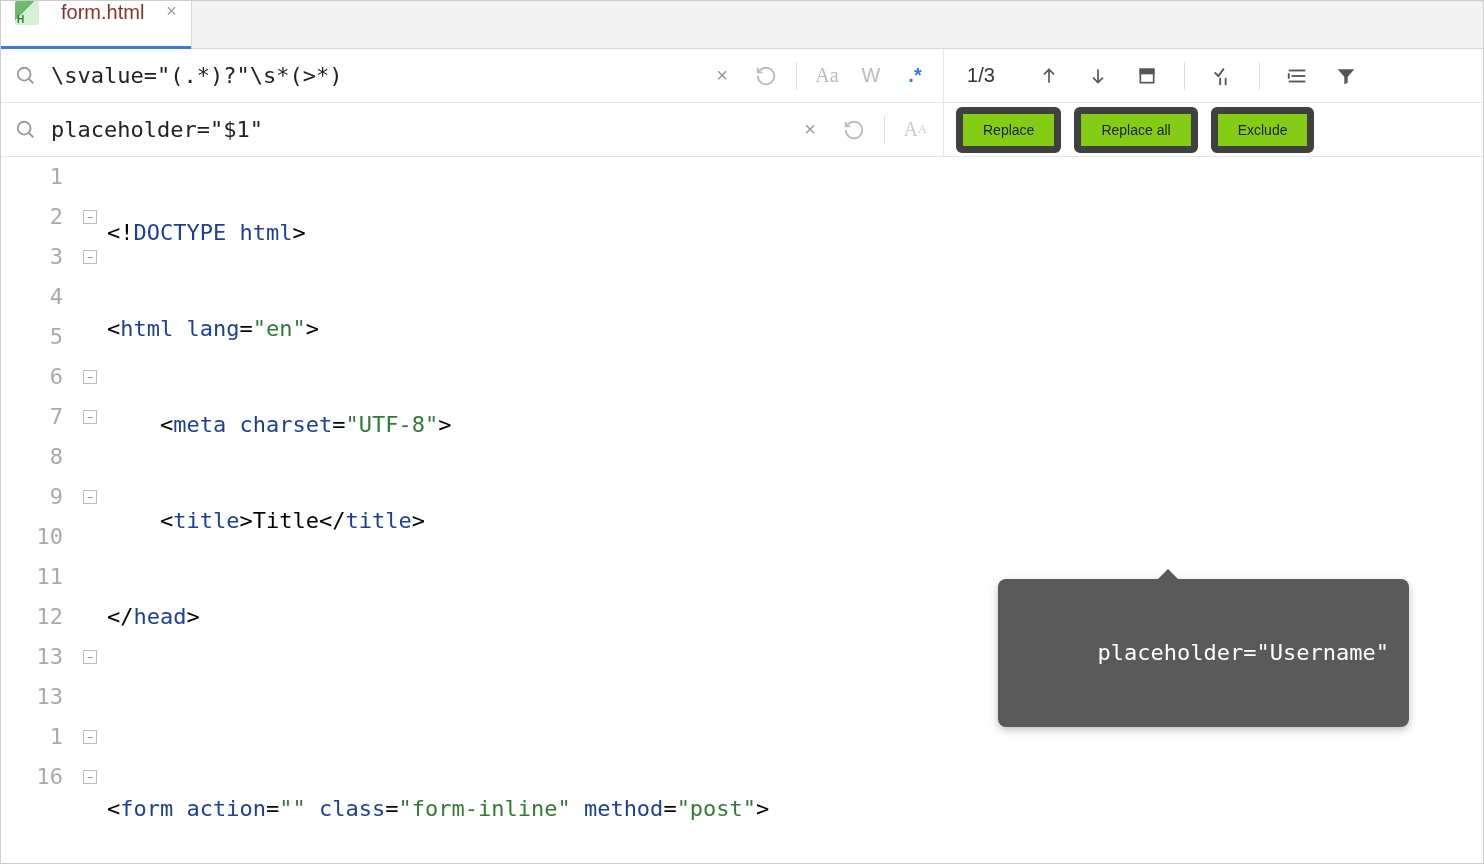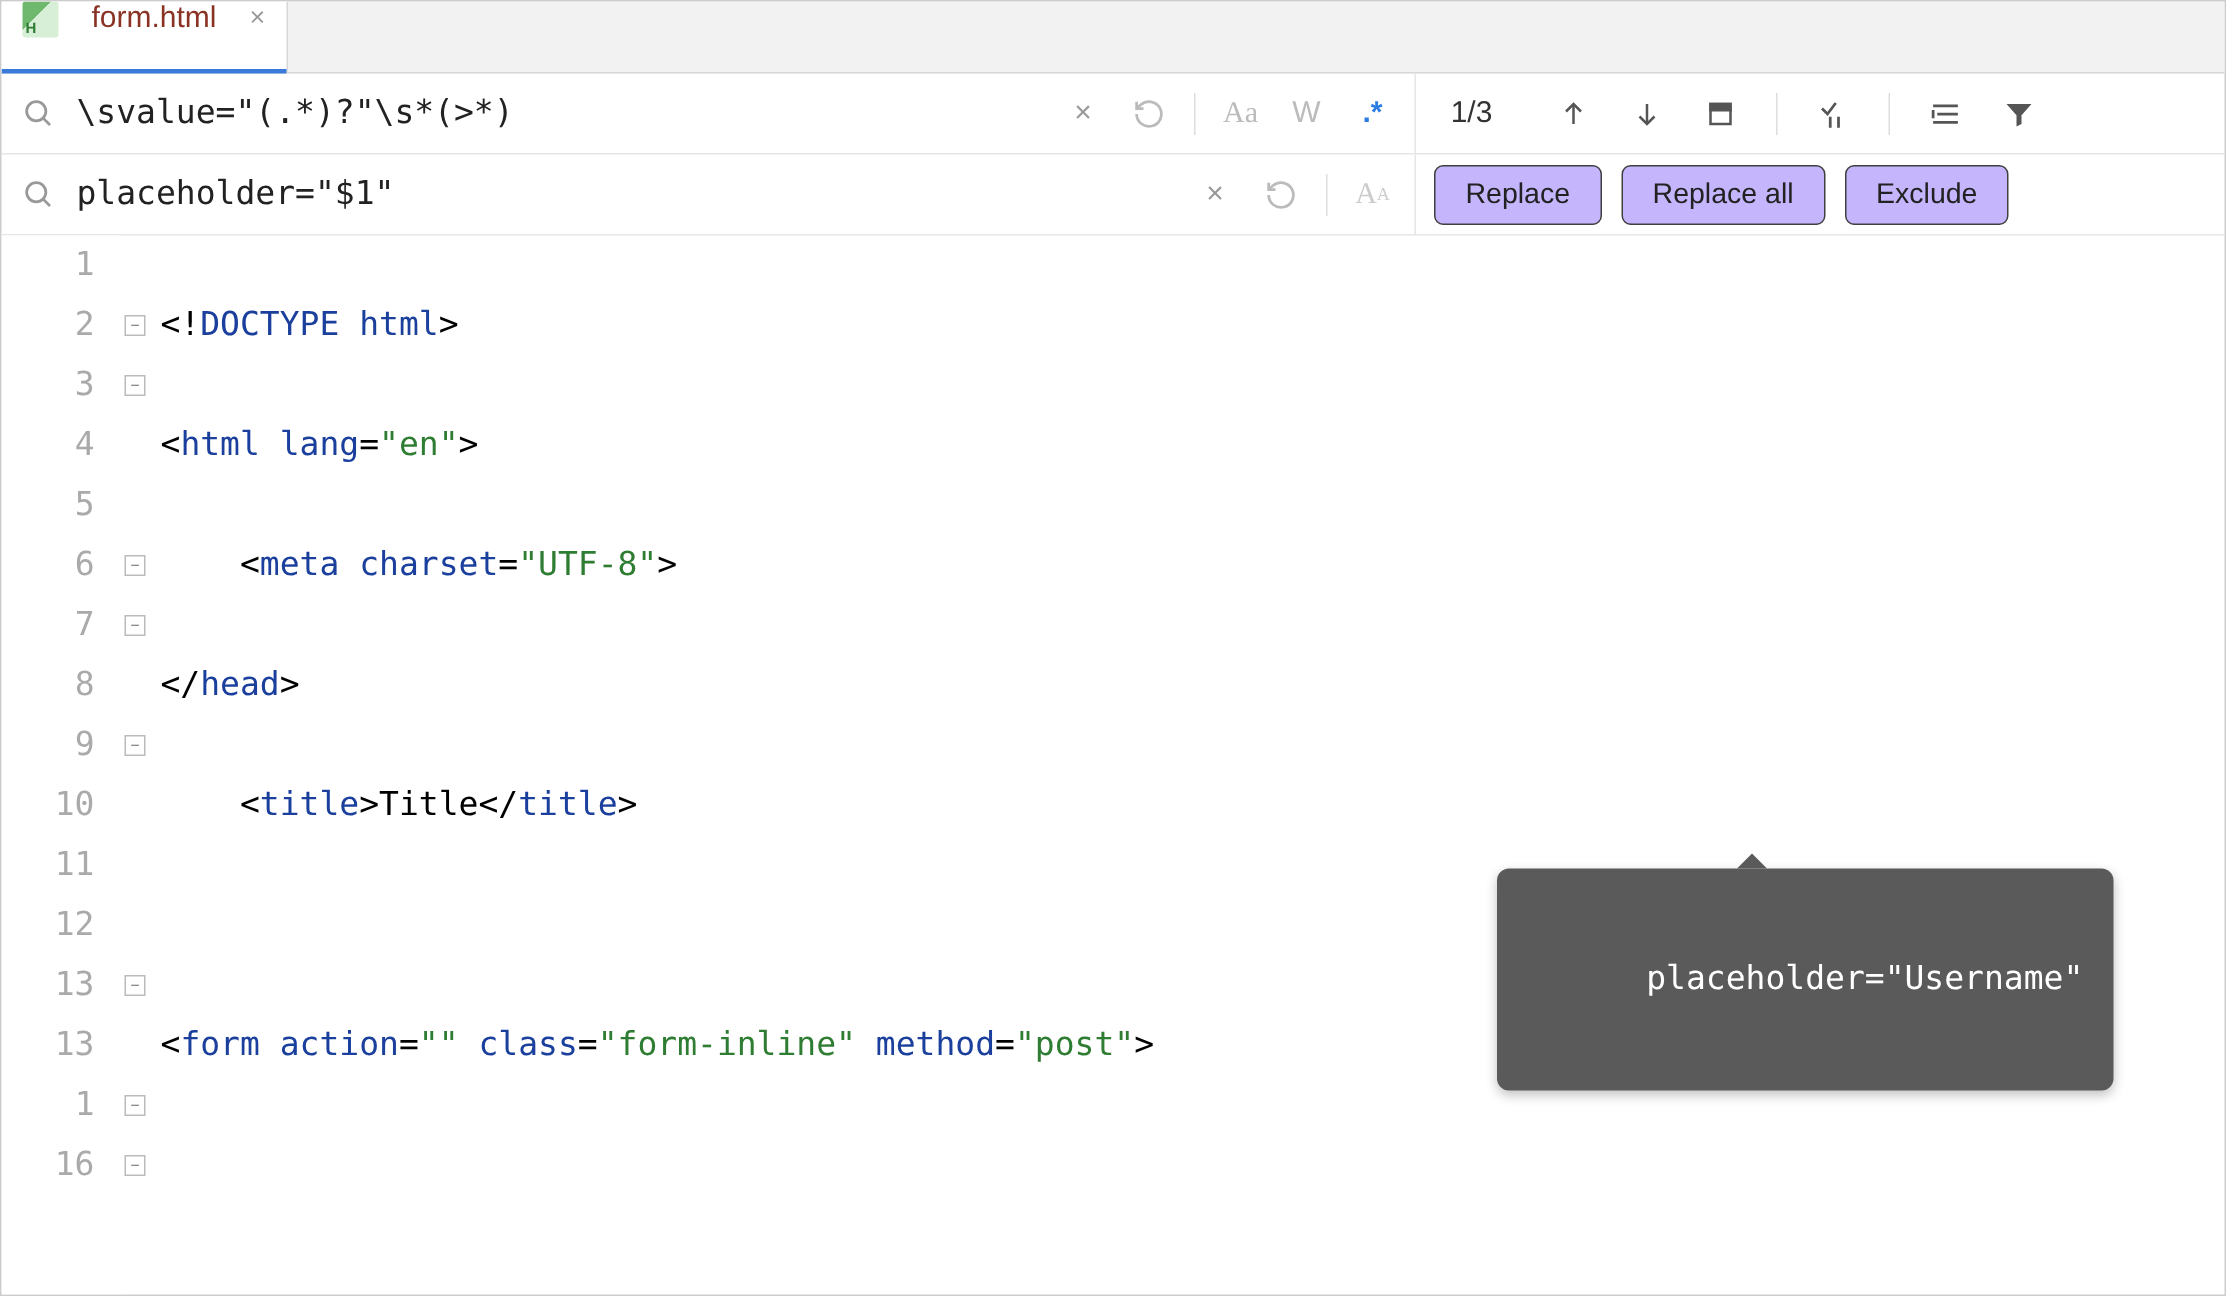--- a/index.html
+++ b/index.html
@@ -99,24 +99,24 @@
   }
   .match-count { font-size: 20px; color: #333; margin-right: 12px; min-width:50px; text-align:center;}
   .toolbar-icon {
     width: 36px; height: 36px;
     display: flex; align-items: center; justify-content: center;
     color: #555;
     cursor: pointer;
   }
   .btn {
     padding: 8px 20px;
-    border: 1px solid #404040;
+    border: 7px solid #404040;
     border-radius: 6px;
-    background: #c4b5fd;
-    font-size: 19px;
+    background: #84cc16;
+    font-size: 14px;
     color: #222;
     cursor: pointer;
   }
   
   .editor {
     display: flex;
     height: calc(100% - 48px - 54px - 54px);
     font-family: "Menlo", "Consolas", monospace;
     font-size: 22px;
     position: relative;
@@ -144,21 +144,21 @@
     display:flex;align-items:center;justify-content:center;
     font-size:10px;color:#888;
   }
   .code {
     flex: 1;
     white-space: pre;
     line-height: 40px;
     padding-left: 4px;
     position: relative;
   }
-  .code-line { height: 40px; position: relative; }
+  .code-line { height: 40px; position: relative; margin-top: 16px; }
   .num-line { height:40px; }
   .kw { color: #1a3f9c; }
   .attr { color: #1a3f9c; }
   .val { color: #2e7d32; }
   .tag { color: #1a3f9c; }
   .tooltip {
     position: absolute;
     background: #5a5a5a;
     color: #fff;
     padding: 14px 20px;
@@ -306,22 +306,22 @@
     <div class="fold-mark" style="top:253px;">−</div>
     <div class="fold-mark" style="top:333px;">−</div>
     <div class="fold-mark" style="top:493px;">−</div>
     <div class="fold-mark" style="top:573px;">−</div>
     <div class="fold-mark" style="top:613px;">−</div>
   </div>
   <div class="code">
 <div class="code-line"><span>&lt;!</span><span class="kw">DOCTYPE </span><span class="kw">html</span><span>&gt;</span></div>
 <div class="code-line"><span>&lt;</span><span class="tag">html </span><span class="attr">lang</span><span>=</span><span class="val">"en"</span><span>&gt;</span></div>
 <div class="code-line"><span>    &lt;</span><span class="tag">meta </span><span class="attr">charset</span><span>=</span><span class="val">"UTF-8"</span><span>&gt;</span></div>
+<div class="code-line"><span>    &lt;</span><span class="tag">title</span><span>&gt;Title&lt;/</span><span class="tag">title</span><span>&gt;</span></div>
 <div class="code-line"><span>&lt;/</span><span class="tag">head</span><span>&gt;</span></div>
-<div class="code-line"><span>    &lt;</span><span class="tag">title</span><span>&gt;Title&lt;/</span><span class="tag">title</span><span>&gt;</span></div>
 <div class="code-line"></div>
 <div class="code-line"><span>&lt;</span><span class="tag">form </span><span class="attr">action</span><span>=</span><span class="val">"" </span><span class="attr">class</span><span>=</span><span class="val">"form-inline" </span><span class="attr">method</span><span>=</span><span class="val">"post"</span><span>&gt;</span></div>
 
 
 
 
 
 
 
 

